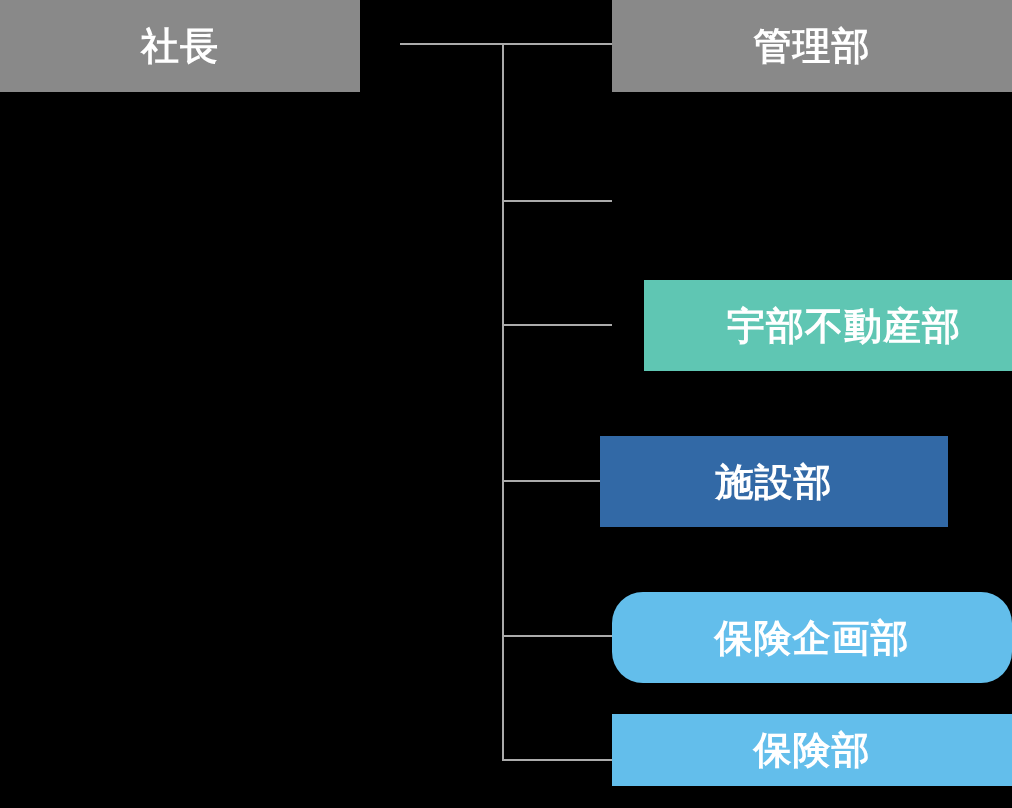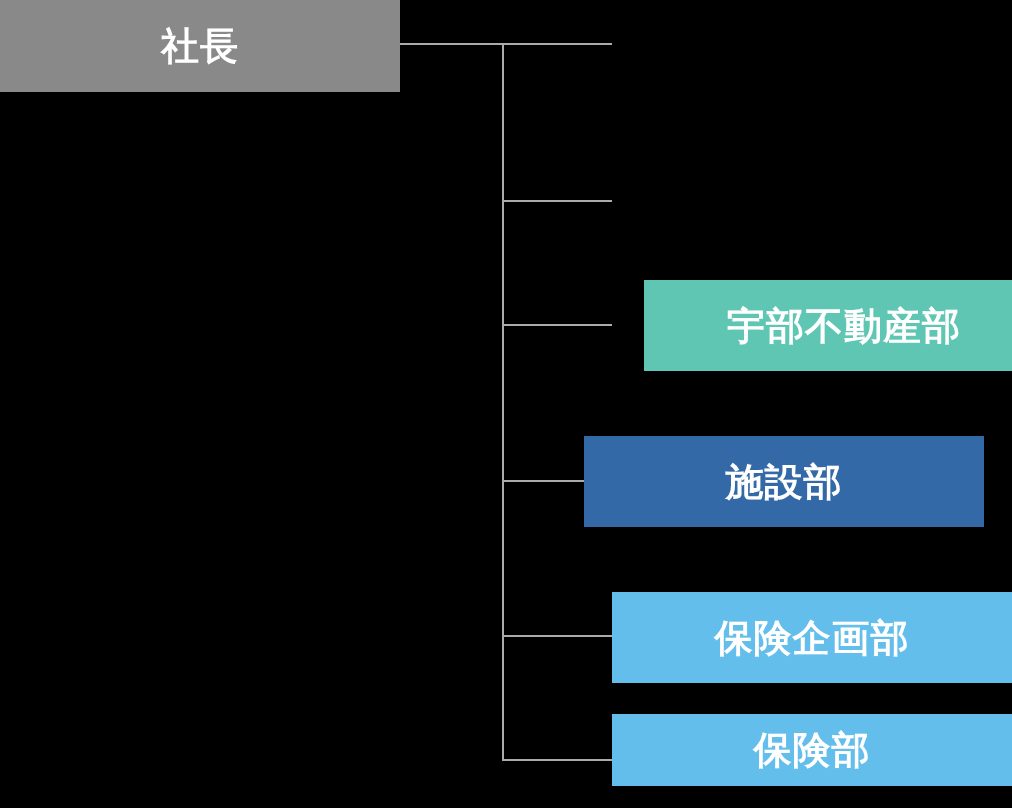--- a/index.html
+++ b/index.html
@@ -25,26 +25,26 @@
     font-size: 38px;
     letter-spacing: 1px;
     line-height: 1;
     white-space: nowrap;
   }
   .line {
     position: absolute;
     background: #ababab;
   }
   
-  #n-president     { left: 0;     top: 0;     width: 400px; height: 92px; }
+  #n-president     { left: 0;     top: 0;     width: 360px; height: 92px; }
   #n-management    { left: 612px; top: 0;     width: 400px; height: 92px; }
   #n-tokyo         { left: 612px; top: 156px; width: 400px; height: 91px; }
   #n-ube           { left: 612px; top: 280px; width: 400px; height: 91px; }
-  #n-facilities    { left: 584px; top: 436px; width: 400px; height: 91px; }
-  #n-ins-planning  { left: 612px; top: 592px; width: 400px; height: 91px; }
+  #n-facilities    { left: 600px; top: 436px; width: 348px; height: 91px; }
+  #n-ins-planning  { left: 612px; top: 592px; width: 400px; height: 91px; border-radius: 31px; }
   #n-insurance     { left: 612px; top: 714px; width: 400px; height: 72px; }
   
   #l-root-to-mgmt  { left: 400px; top: 43px;  width: 212px; height: 2px; }
   #l-trunk         { left: 502px; top: 43px;  width: 2px;   height: 718px; }
   #l-branch-tokyo  { left: 503px; top: 200px; width: 109px; height: 2px; }
   #l-branch-ube    { left: 503px; top: 324px; width: 109px; height: 2px; }
   #l-branch-fac    { left: 503px; top: 480px; width: 109px; height: 2px; }
   #l-branch-insp   { left: 503px; top: 635px; width: 109px; height: 2px; }
   #l-branch-ins    { left: 503px; top: 759px; width: 109px; height: 2px; }
 </style>
@@ -56,20 +56,21 @@
   <div class="line" id="l-root-to-mgmt" style="background-color: rgb(171, 171, 171);"></div>
   <div class="line" id="l-trunk" style="background-color: rgb(171, 171, 171);"></div>
   <div class="line" id="l-branch-tokyo" style="background-color: rgb(171, 171, 171);"></div>
   <div class="line" id="l-branch-ube" style="background-color: rgb(171, 171, 171);"></div>
   <div class="line" id="l-branch-fac" style="background-color: rgb(171, 171, 171);"></div>
   <div class="line" id="l-branch-insp" style="background-color: rgb(171, 171, 171);"></div>
   <div class="line" id="l-branch-ins" style="background-color: rgb(171, 171, 171);"></div>
 
   <div class="node" id="n-president" style="background-color: rgb(137, 137, 137);">社長</div>
 
+  <div class="node" id="n-management" style="background-color: rgb(137, 137, 137);">管理部</div>
 
 
   <div class="node" id="n-ube" style="background-color: rgb(95, 198, 179); margin-left: 32px;">宇部不動産部</div>
 
   <div class="node" id="n-facilities" style="background-color: rgb(50, 105, 166);">施設部</div>
 
   <div class="node" id="n-ins-planning" style="background-color: rgb(99, 190, 235);">保険企画部</div>
 
   <div class="node" id="n-insurance" style="background-color: rgb(99, 190, 235);">保険部</div>
 

